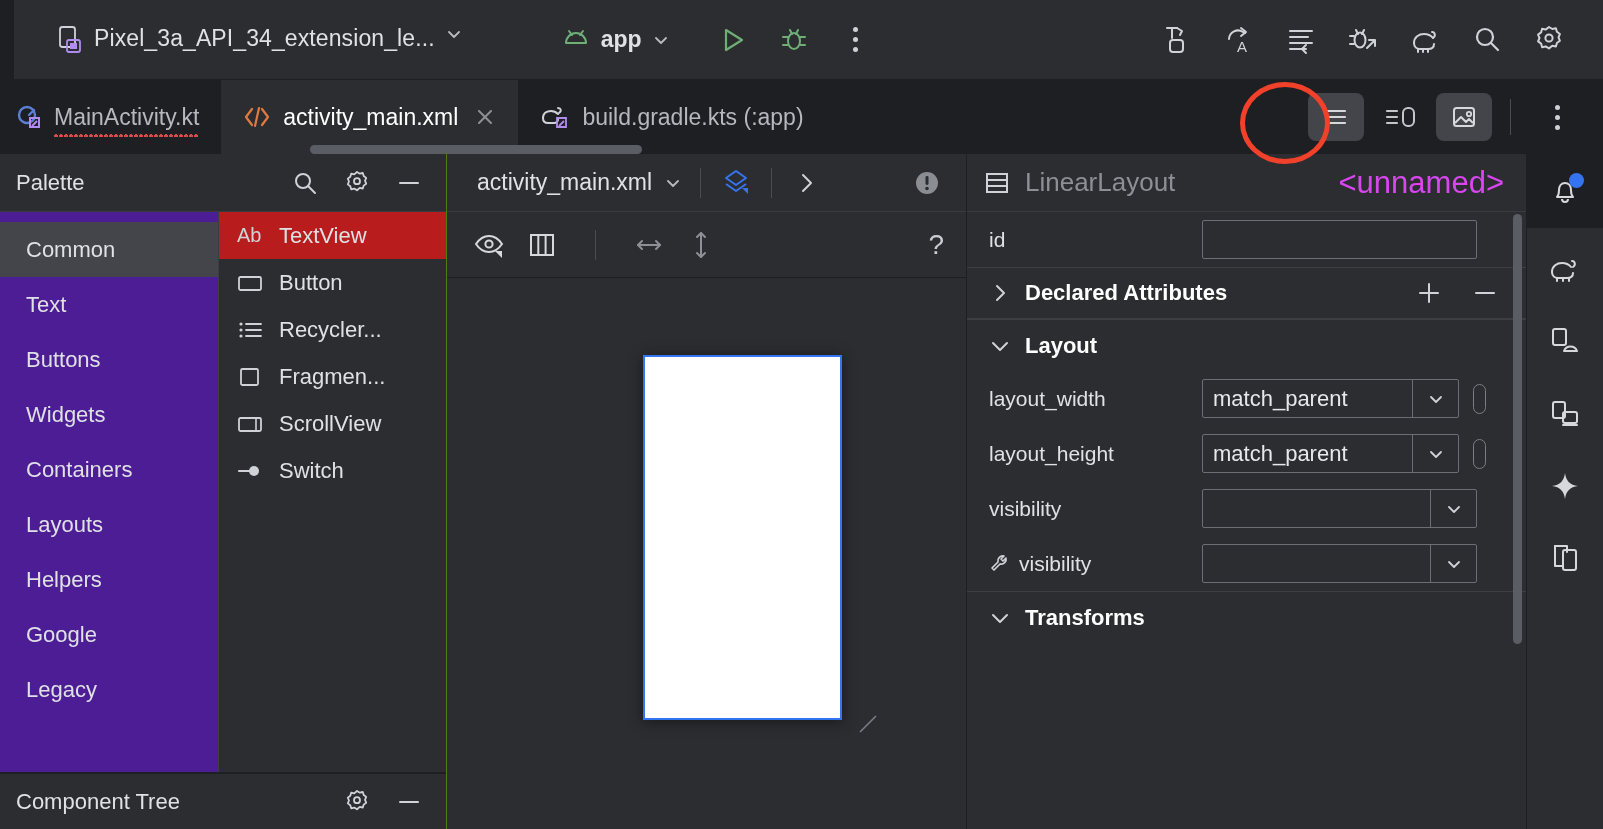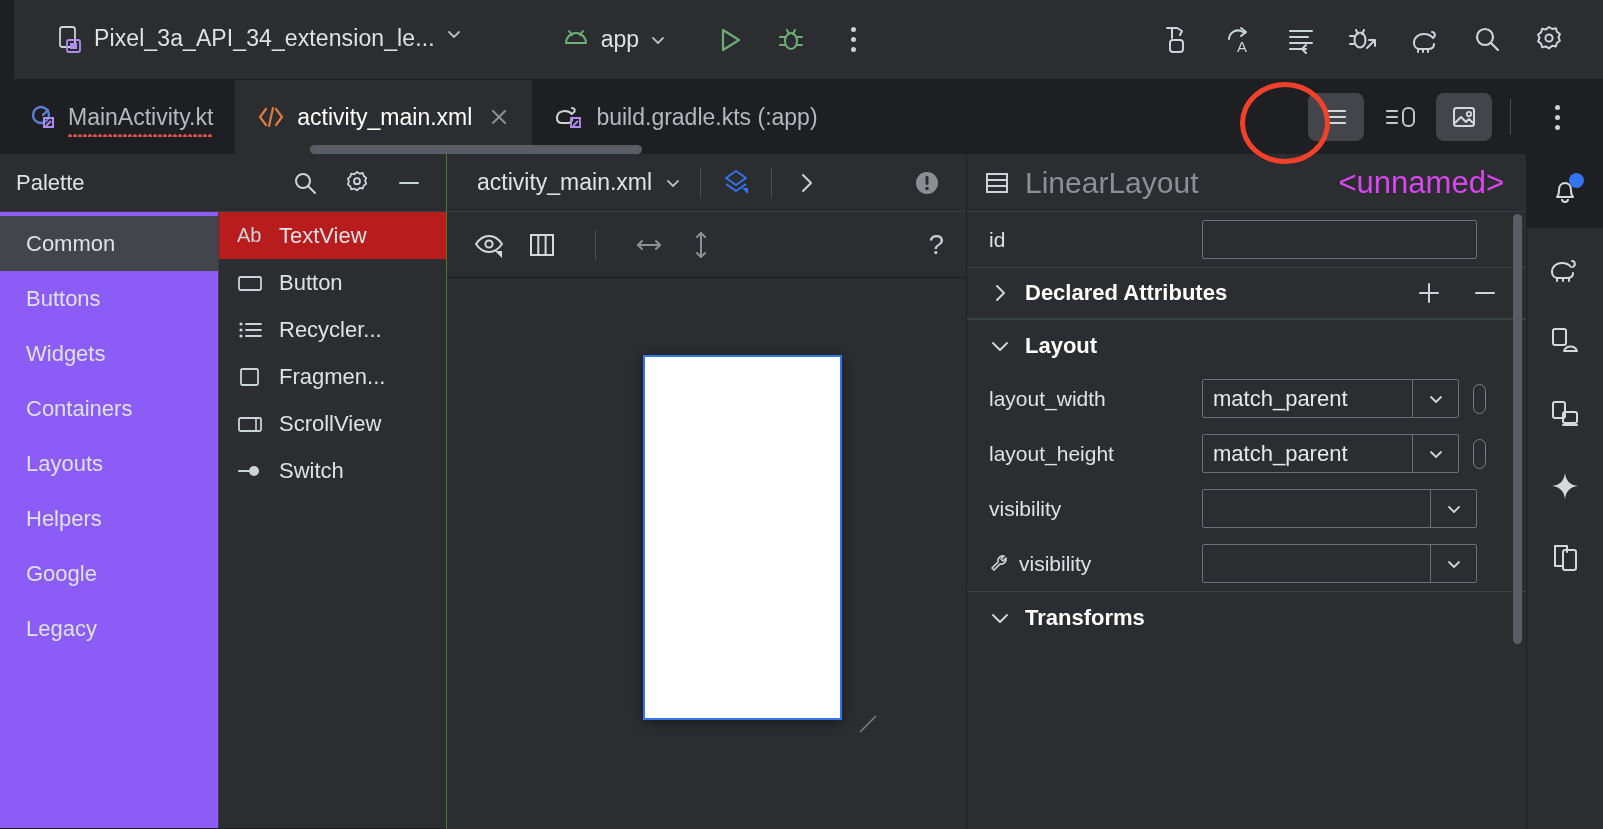--- a/index.html
+++ b/index.html
@@ -23,21 +23,21 @@
     content:""; position:absolute; left:0; top:0; width:14px; height:100%;
     background:#1e1f22;
   }
   .tb-left { display: flex; align-items: center; padding-left: 48px; gap: 0; }
   .device-chip {
     display: flex; align-items: flex-start; gap: 10px;
     padding: 6px 10px; border-radius: 6px; cursor: default;
   }
   .device-name { font-size: 23px; color: #dfe1e5; letter-spacing: .1px; }
   .chev { width: 18px; height: 18px; flex: 0 0 18px; opacity: .85; }
-  .run-chip { display: flex; align-items: center; gap: 10px; padding: 6px 10px; border-radius: 6px; margin-left: 78px; }
+  .run-chip { display: flex; align-items: center; gap: 10px; padding: 6px 10px; border-radius: 6px; margin-left: 78px; font-weight: bold; }
   .run-name { font-size: 23px; color: #dfe1e5; }
   .tb-btn {
     width: 52px; height: 52px; display: flex; align-items: center; justify-content: center;
     border-radius: 7px; cursor: default;
   }
   .tb-run { margin-left: 26px; }
   .tb-debug { margin-left: 10px; }
   .tb-more { margin-left: 10px; }
   .tb-right { margin-left: auto; display: flex; align-items: center; gap: 10px; padding-right: 28px; }
   .dots { display: flex; flex-direction: column; gap: 5px; align-items: center; }
@@ -54,21 +54,21 @@
   }
   .tab.active { background: #2b2d30; color: #ffffff; }
   .tab .tab-label { white-space: nowrap; }
   .tab .tab-label.err { position: relative; }
   .tab .tab-label.err::after {
     content: ""; position: absolute; left: 0; right: 0; bottom: -6px; height: 4px;
     background-image: radial-gradient(circle at 2px 3px, #d64b4b 1.6px, transparent 1.8px);
     background-size: 5px 5px;
   }
   .tab-close { width: 22px; height: 22px; opacity: .7; margin-left: 4px; }
-  .tab-first { padding-left: 30px; border-radius: 18px; }
+  .tab-first { padding-left: 16px; border-radius: 18px; }
   .viewmodes {
     margin-left: auto; display: flex; align-items: center; gap: 8px; padding-right: 18px;
   }
   .vm-btn {
     width: 56px; height: 48px; display: flex; align-items: center; justify-content: center;
     border-radius: 8px;
   }
   .vm-btn.sel { background: #43454a; }
   .vm-sep { width: 1px; height: 36px; background: #4a4c50; margin: 0 10px; }
   .tab-scroll {
@@ -83,21 +83,21 @@
   .left { width: 447px; flex: 0 0 447px; display: flex; flex-direction: column; background: #2b2d30; border-right: 1px solid #4d7c0f;}
   .panel-head {
     height: 58px; flex: 0 0 58px; display: flex; align-items: center;
     padding: 0 20px 0 16px; background: #2b2d30; border-bottom: 1px solid #393b40;
   }
   .panel-title { font-size: 22px; color: #dfe1e5; }
   .panel-actions { margin-left: auto; display: flex; align-items: center; gap: 18px; }
   .ico-btn { width: 34px; height: 34px; display: flex; align-items: center; justify-content: center; border-radius: 5px; }
 
   .palette-body { flex: 1; display: flex; min-height: 0; border-bottom: 1px solid #1e1f22; }
-  .cat-list { width: 219px; flex: 0 0 219px; background: #8b5cf6; border-right: 1px solid #3c3f41; padding-top: 4px; }
+  .cat-list { width: 219px; flex: 0 0 219px; background: #4c1d95; border-right: 1px solid #3c3f41; padding-top: 10px; }
   .cat {
     height: 55px; display: flex; align-items: center; padding-left: 26px;
     font-size: 22px; color: #dfe1e5;
   }
   .cat.sel { background: #43454a; }
   .item-list { flex: 1; background: #2b2d30; }
   .pitem {
     height: 47px; display: flex; align-items: center; gap: 12px;
     padding-left: 18px; font-size: 22px; color: #dfe1e5;
   }
@@ -128,21 +128,21 @@
   }
   .resize-handle { position: absolute; left: 410px; top: 435px; width: 22px; height: 22px; }
 
   
   .right { width: 560px; flex: 0 0 560px; background: #2b2d30; display: flex; flex-direction: column; position: relative; border-right:1px solid #1e1f22;}
   .attr-head { height: 58px; flex: 0 0 58px; display: flex; align-items: center; padding: 0 22px 0 16px; border-bottom: 1px solid #393b40; }
   .sel-row {
     height: 58px; flex: 0 0 58px; display: flex; align-items: center; gap: 14px;
     padding: 0 22px 0 16px; border-bottom: 1px solid #393b40;
   }
-  .sel-name { font-size: 30px; color: #8c8f94; }
+  .sel-name { font-size: 26px; color: #8c8f94; }
   .sel-id { margin-left: auto; font-size: 31px; color: #d946ef; }
   .attr-scroll { flex: 1; overflow: hidden; position: relative; }
   .arow { height: 55px; display: flex; align-items: center; padding: 0 40px 0 22px; }
   .arow .lab { font-size: 21px; color: #dfe1e5; width: 213px; flex: 0 0 213px; display:flex; align-items:center; gap:8px; }
   .field {
     flex: 1; height: 39px; border: 1px solid #6b6e74; background: transparent;
     display: flex; align-items: center; border-radius: 2px; max-width: 275px;
   }
   .field .val { flex: 1; padding: 0 10px; font-size: 22px; color: #e6e8ea; white-space: nowrap; overflow: hidden; }
   .field .drop { width: 46px; height: 100%; border-left: 1px solid #6b6e74; display: flex; align-items: center; justify-content: center; }
@@ -396,20 +396,23 @@
                 <line x1="5" y1="14" x2="23" y2="14" stroke="#cfd2d6" stroke-width="2" stroke-linecap="round"></line>
               </svg>
           </span>
         </span>
       </div>
 
       <div class="palette-body">
         <div class="cat-list">
           <div class="cat sel">
               <span>Common</span>
+            </div>
+          <div class="cat">
+              <span>Text</span>
             </div>
           <div class="cat">
               <span>Buttons</span>
             </div>
           <div class="cat">
               <span>Widgets</span>
             </div>
           <div class="cat">
               <span>Containers</span>
             </div>
@@ -475,20 +478,36 @@
               <svg width="26" height="18" viewBox="0 0 26 18">
                   <line x1="2" y1="9" x2="14" y2="9" stroke="#cfd2d6" stroke-width="2.2" stroke-linecap="round"></line>
                   <circle cx="17" cy="9" r="5" fill="#cfd2d6"></circle>
                 </svg>
             </span>
             <span>Switch</span>
           </div>
         </div>
       </div>
 
+      <div class="ctree">
+        <span class="panel-title">Component Tree</span>
+        <span class="panel-actions">
+          <span class="ico-btn">
+            <svg width="28" height="28" viewBox="0 0 28 28">
+                <path d="M14 3l2.8 1.7 3-0.7.9 3 2.5 1.9-1.2 2.9 1.2 2.9-2.5 1.9-.9 3-3-.7L14 21.3l-2.8-1.7-3 .7-.9-3-2.5-1.9 1.2-2.9-1.2-2.9 2.5-1.9.9-3 3 .7z" fill="none" stroke="#cfd2d6" stroke-width="1.8" stroke-linejoin="round"></path>
+                <circle cx="14" cy="12.2" r="3" fill="none" stroke="#cfd2d6" stroke-width="1.8"></circle>
+              </svg>
+          </span>
+          <span class="ico-btn">
+            <svg width="28" height="28" viewBox="0 0 28 28">
+                <line x1="5" y1="14" x2="23" y2="14" stroke="#cfd2d6" stroke-width="2" stroke-linecap="round"></line>
+              </svg>
+          </span>
+        </span>
+      </div>
     </div>
 
     <div class="center">
       <div class="ds-head">
         <span class="ds-file">
           <span>activity_main.xml</span>
           <span class="chev">
             <svg width="18" height="18" viewBox="0 0 18 18">
                 <path d="M4 7l5 5 5-5" fill="none" stroke="#cfd2d6" stroke-width="1.8" stroke-linecap="round" stroke-linejoin="round"></path>
               </svg>

